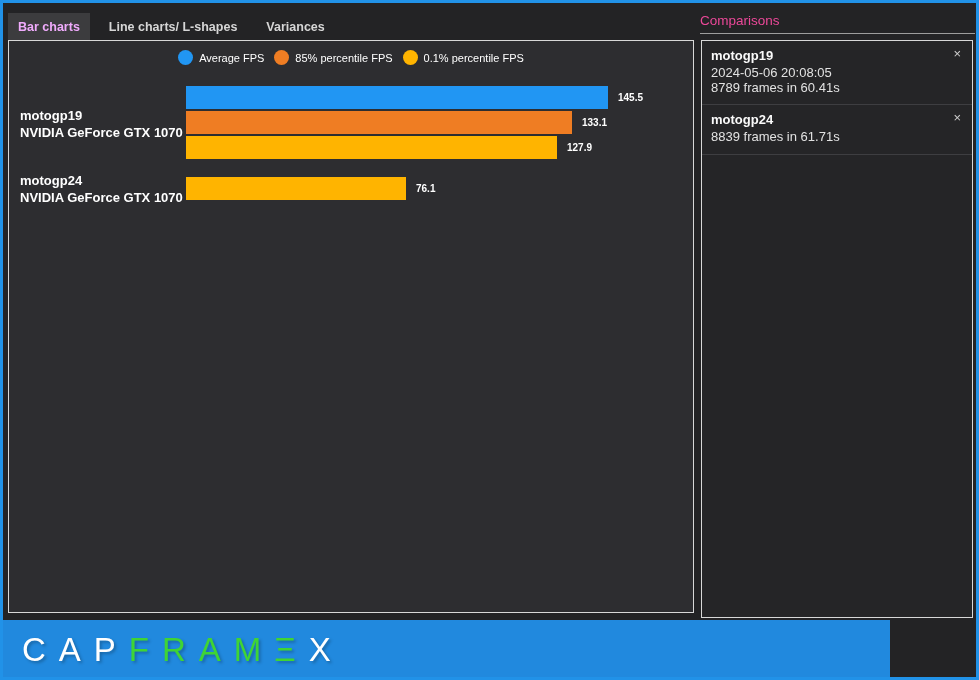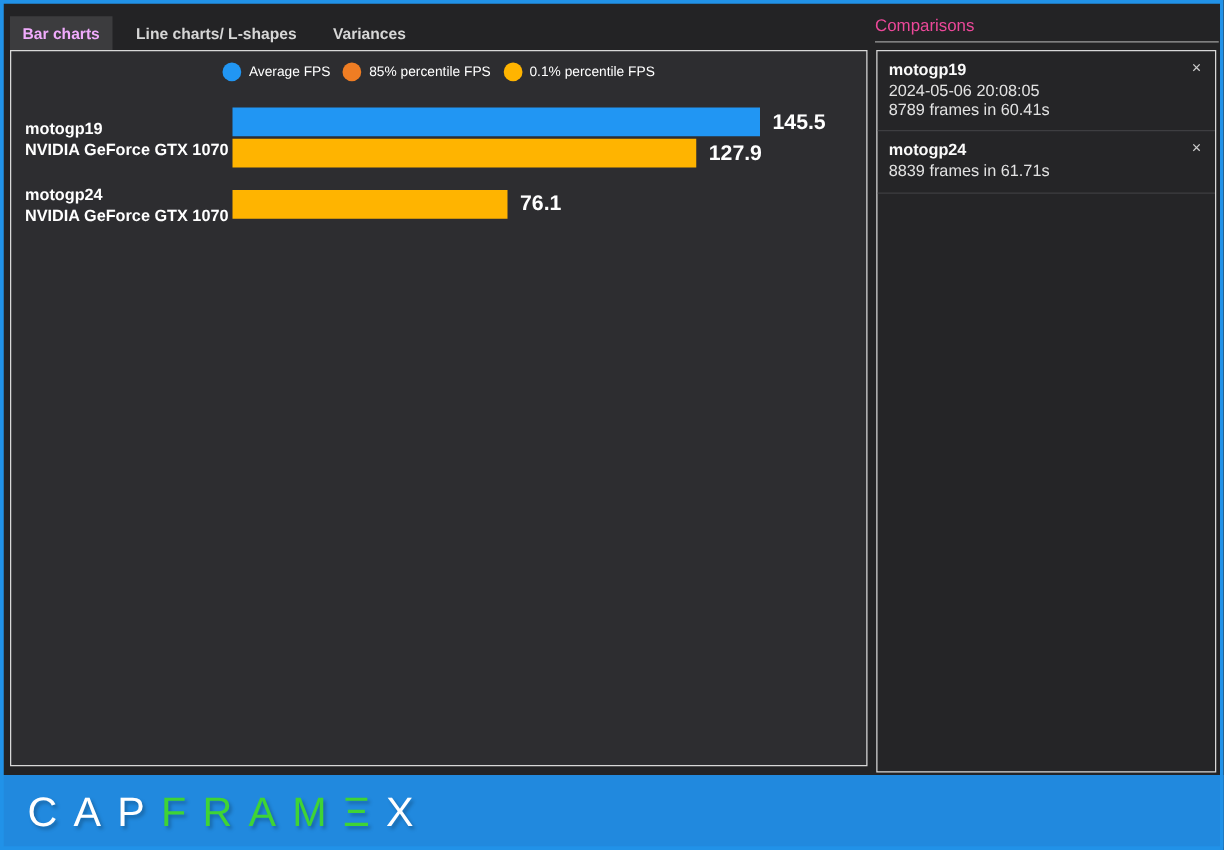--- a/index.html
+++ b/index.html
@@ -36,21 +36,21 @@
   .legend-dot{width:15px;height:15px;border-radius:50%;margin-right:6px;background:#888;}
   .groups{position:absolute;left:0;top:45px;right:0;}
   .group{display:flex;align-items:center;margin-bottom:11px;}
   .group-label{
     width:177px;box-sizing:border-box;padding-left:11px;
     color:#ffffff;font-size:13px;font-weight:bold;line-height:17px;
   }
   .bars{flex:1;}
   .bar-row{display:flex;align-items:center;height:23px;margin-bottom:2px;}
   .bar{height:23px;background:#555;}
-  .bar-value{color:#ffffff;font-weight:bold;font-size:17px;margin-left:10px;white-space:nowrap;}
+  .bar-value{color:#ffffff;font-weight:bold;font-size:10px;margin-left:10px;white-space:nowrap;}
   
   .comp-header{
     position:absolute;left:700px;top:13px;width:275px;box-sizing:border-box;
     font-size:13.5px;color:#ec4899;padding-bottom:5px;
     border-bottom:1px solid #9D9D9D;
   }
   .comp-box{
     position:absolute;left:701px;top:40px;width:270px;height:576px;
     border:1px solid #D8D8D8;background:#252527;overflow:hidden;
   }
@@ -59,21 +59,21 @@
     border-bottom:1px solid #3E3E41;
   }
   .comp-name{font-size:13px;font-weight:bold;color:#fafafa;margin-bottom:3px;}
   .comp-line{font-size:13px;color:#e2e2e2;line-height:14.5px;}
   .comp-close{
     position:absolute;right:11px;top:6px;
     color:#cfcfcf;font-size:13px;line-height:13px;cursor:default;
   }
   
   .footer{
-    position:absolute;left:0;bottom:0;width:979px;height:60px;
+    position:absolute;left:0;bottom:0;width:890px;height:60px;
     background:#2189DE;display:flex;align-items:center;z-index:40;
     box-shadow:inset 0 -2px 0 rgba(0,0,0,0.30);
   }
   .logo{
     margin-left:22px;font-size:33px;font-weight:400;letter-spacing:13px;
     text-shadow:2px 2px 3px rgba(0,0,0,0.25);white-space:nowrap;
   }
   .logo-white{color:#ffffff;}
   .logo-green{color:#3FD435;}
 </style>
@@ -109,20 +109,24 @@
       <div class="group-label">
         <div>motogp19</div>
         <div>NVIDIA GeForce GTX 1070</div>
       </div>
       <div class="bars">
         <div class="bar-row">
           <div class="bar" style="width: 422px; background: rgb(33, 150, 243);"></div>
           <span class="bar-value">145.5</span>
         </div>
         <div class="bar-row">
+          <div class="bar" style="width: 386px; background: rgb(239, 125, 35);"></div>
+          <span class="bar-value">133.1</span>
+        </div>
+        <div class="bar-row">
           <div class="bar" style="width: 371px; background: rgb(255, 180, 0);"></div>
           <span class="bar-value">127.9</span>
         </div>
       </div>
     </div>
 
     <div class="group">
       <div class="group-label">
         <div>motogp24</div>
         <div>NVIDIA GeForce GTX 1070</div>

